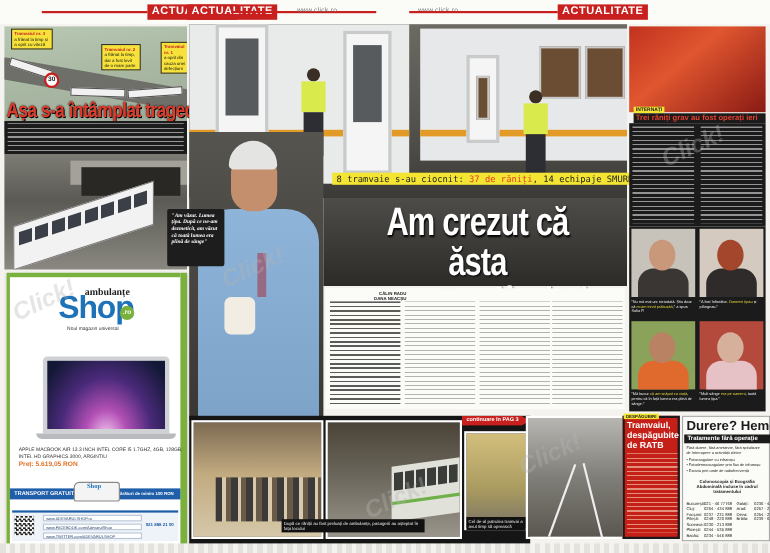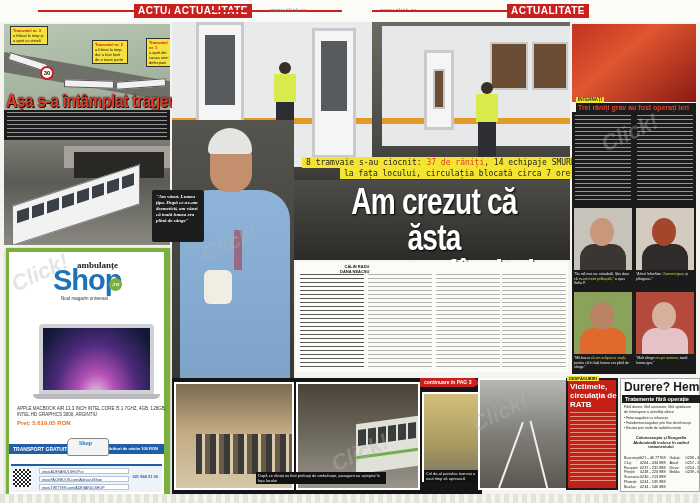--- a/index.html
+++ b/index.html
@@ -242,21 +242,20 @@
     <div class="shirt"></div>
     <div class="face"></div>
     <div class="cap"></div>
     <div class="bloodstain"></div>
     <div class="bandage"></div>
   </div>
 
   <div class="quote-box">"Am văzut. Lumea țipa. După ce ne-am dezmeticit, am văzut că toată lumea era plină de sânge"</div>
 
   <div class="caption-yellow" style="left:302px;top:157px;"><span>8 tramvaie s-au ciocnit: </span><span class="hl">37 de răniți</span><span>, 14 echipaje SMURD</span></div>
-  <div class="caption-yellow" style="left:340px;top:168px;">la fața locului, circulația blocată circa 7 ore</div>
 
   <div class="headline-bg"></div>
   <div class="headline">
     <div>Am crezut că ăsta</div>
     <div>ne este sfârșitul</div>
   </div>
 
   <div class="article">
     <div class="col bold" style="left:4px;"></div>
     <div class="col" style="left:72px;"></div>
@@ -312,21 +311,21 @@
     <div class="p-quote" style="left:2px;top:150px;"><span>"Mă bucur </span><span class="hl">că am scăpat cu viață</span><span>, pentru că în față lumea era plină de sânge."</span></div>
     <div class="portrait" style="left:64px;top:86px;background:#b34a3c;">
       <div class="p-body" style="background:#e6c2c6;"></div>
         <div class="p-face" style="background:#d6b09a;"></div>
     </div>
     <div class="p-quote" style="left:64px;top:150px;"><span>"Mult sânge </span><span class="hl">era pe oameni</span><span>, toată lumea țipa."</span></div>
   </div>
 
   <div class="victims"></div>
   <div class="victims-badge">DESPĂGUBIRI</div>
-  <div class="victims-title">Victimele, circulația de RATB</div>
+  <div class="victims-title">Tramvaiul, despăgubite de RATB</div>
   <div class="victims-body"></div>
 
   <div class="hemo"></div>
   <div class="hemo-title">Durere? Hemoroizi?</div>
   <div class="hemo-sub">Tratamente fără operație</div>
   <div class="hemo-text" style="top:405px;">Fără durere, fără anestezie, fără spitalizare</div>
   <div class="hemo-text" style="top:410px;">de întrerupere a activității zilnice</div>
   <div class="hemo-text" style="top:416px;">• Fotocoagulare cu infraroșu</div>
   <div class="hemo-text" style="top:421px;">• Fotodermocoagulare prin flux de infraroșu</div>
   <div class="hemo-text" style="top:426px;">• Excizia prin unde de radiofrecvență</div>

